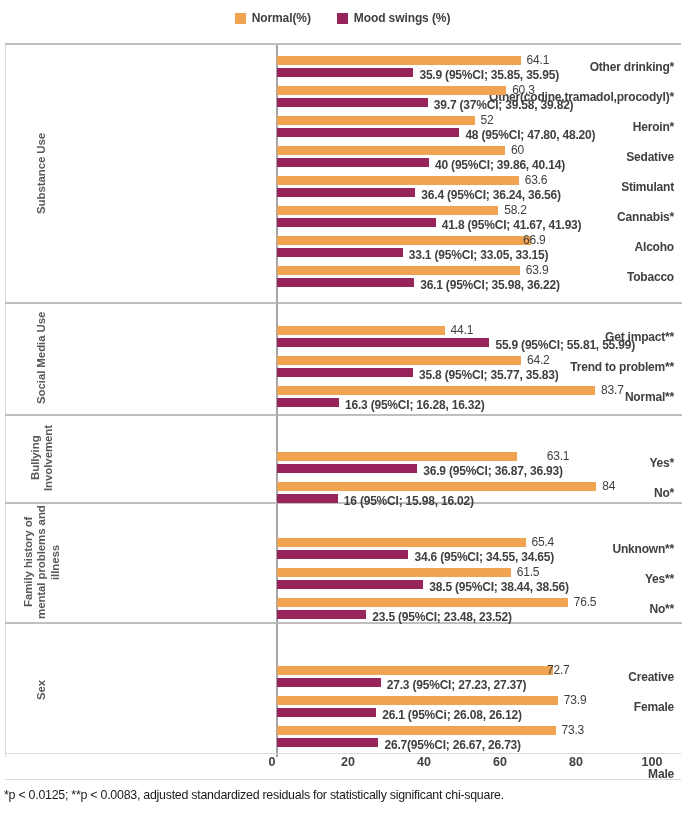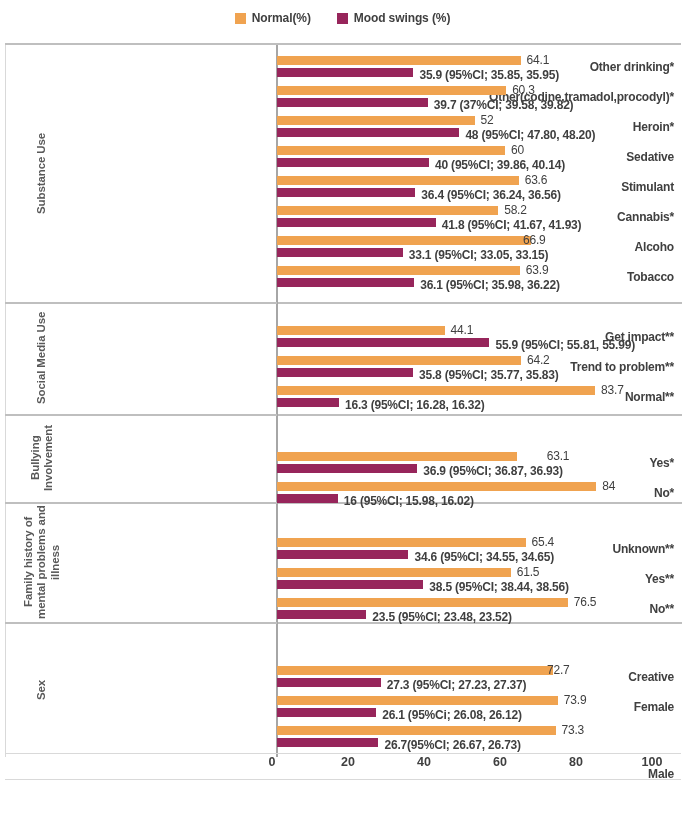--- a/index.html
+++ b/index.html
@@ -250,13 +250,14 @@
     <div class="xtick" style="left: 76px;">20</div>
     <div class="xtick" style="left: 152px;">40</div>
     <div class="xtick" style="left: 228px;">60</div>
     <div class="xtick" style="left: 304px;">80</div>
     <div class="xtick" style="left: 380px;">100</div>
   </div>
 
 <div id="chart-outer-bottom"></div>
 
 <div id="caption">
+  <div>*p &lt; 0.0125; **p &lt; 0.0083, adjusted standardized residuals for statistically significant chi-square.</div>
 </div>
 
 </body></html>

